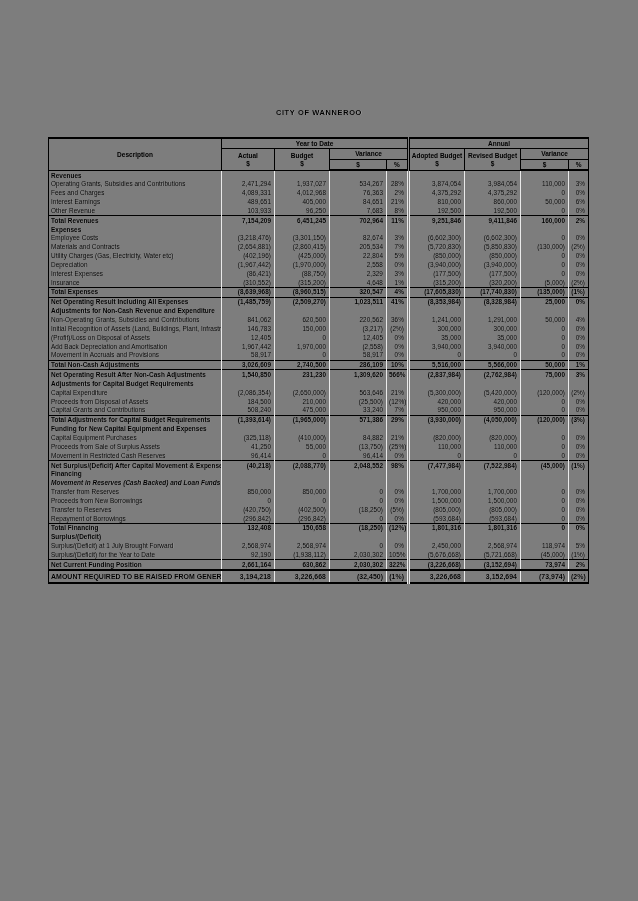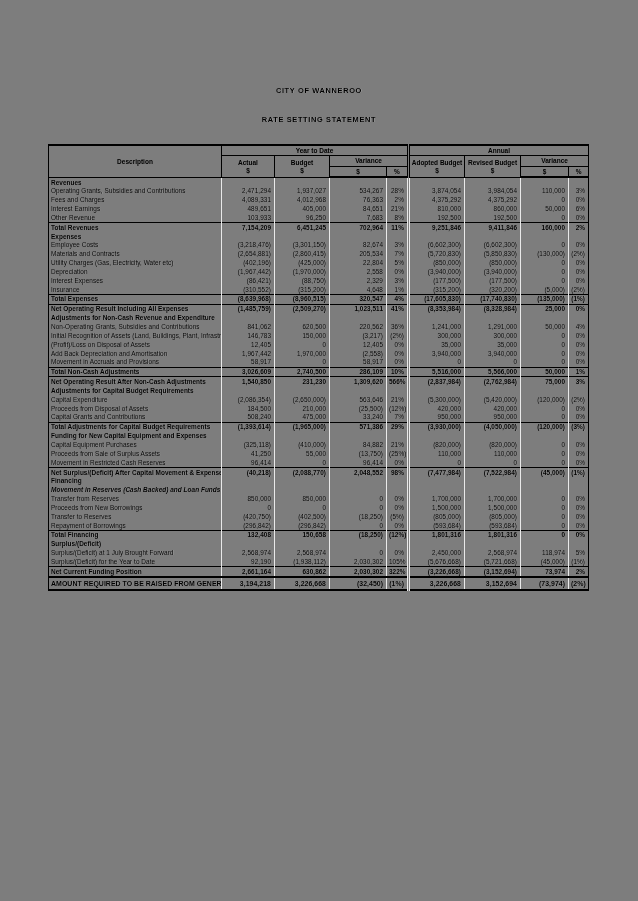--- a/index.html
+++ b/index.html
@@ -3,21 +3,21 @@
 <meta charset="utf-8">
 <style>
   html,body{margin:0;padding:0;}
   body{
     width:638px;height:901px;overflow:hidden;
     background:#7d7d7d;
     font-family:"Liberation Sans", sans-serif;
     color:#000;
     -webkit-font-smoothing:none;
   }
-  .page{padding-top:86px;}
+  .page{padding-top:108px;}
   .titles{text-align:center;}
   .title-line{
     font-weight:bold;font-size:7.5px;letter-spacing:0.6px;
     text-shadow:0.4px 0.4px 0 rgba(255,255,255,0.35);
   }
   .title-1{margin-bottom:20px;}
   .title-2{margin-bottom:20px;}
   .title-3{margin-bottom:15px;}
 
   table.rss{
@@ -73,21 +73,20 @@
   }
   tbody tr td{text-shadow:0.3px 0.3px 0 rgba(255,255,255,0.25);}
 </style>
 </head>
 <body>
 
 <div class="page">
 
   <div class="titles">
     <div class="title-line title-1">CITY OF WANNEROO</div>
-    <div class="title-line title-2">RATE SETTING STATEMENT</div>
   </div>
 
   <table class="rss">
     <colgroup>
       <col style="width:173px">
         <col style="width:53px">
         <col style="width:55px">
       <col style="width:57px">
         <col style="width:22px">
         <col style="width:56px">

